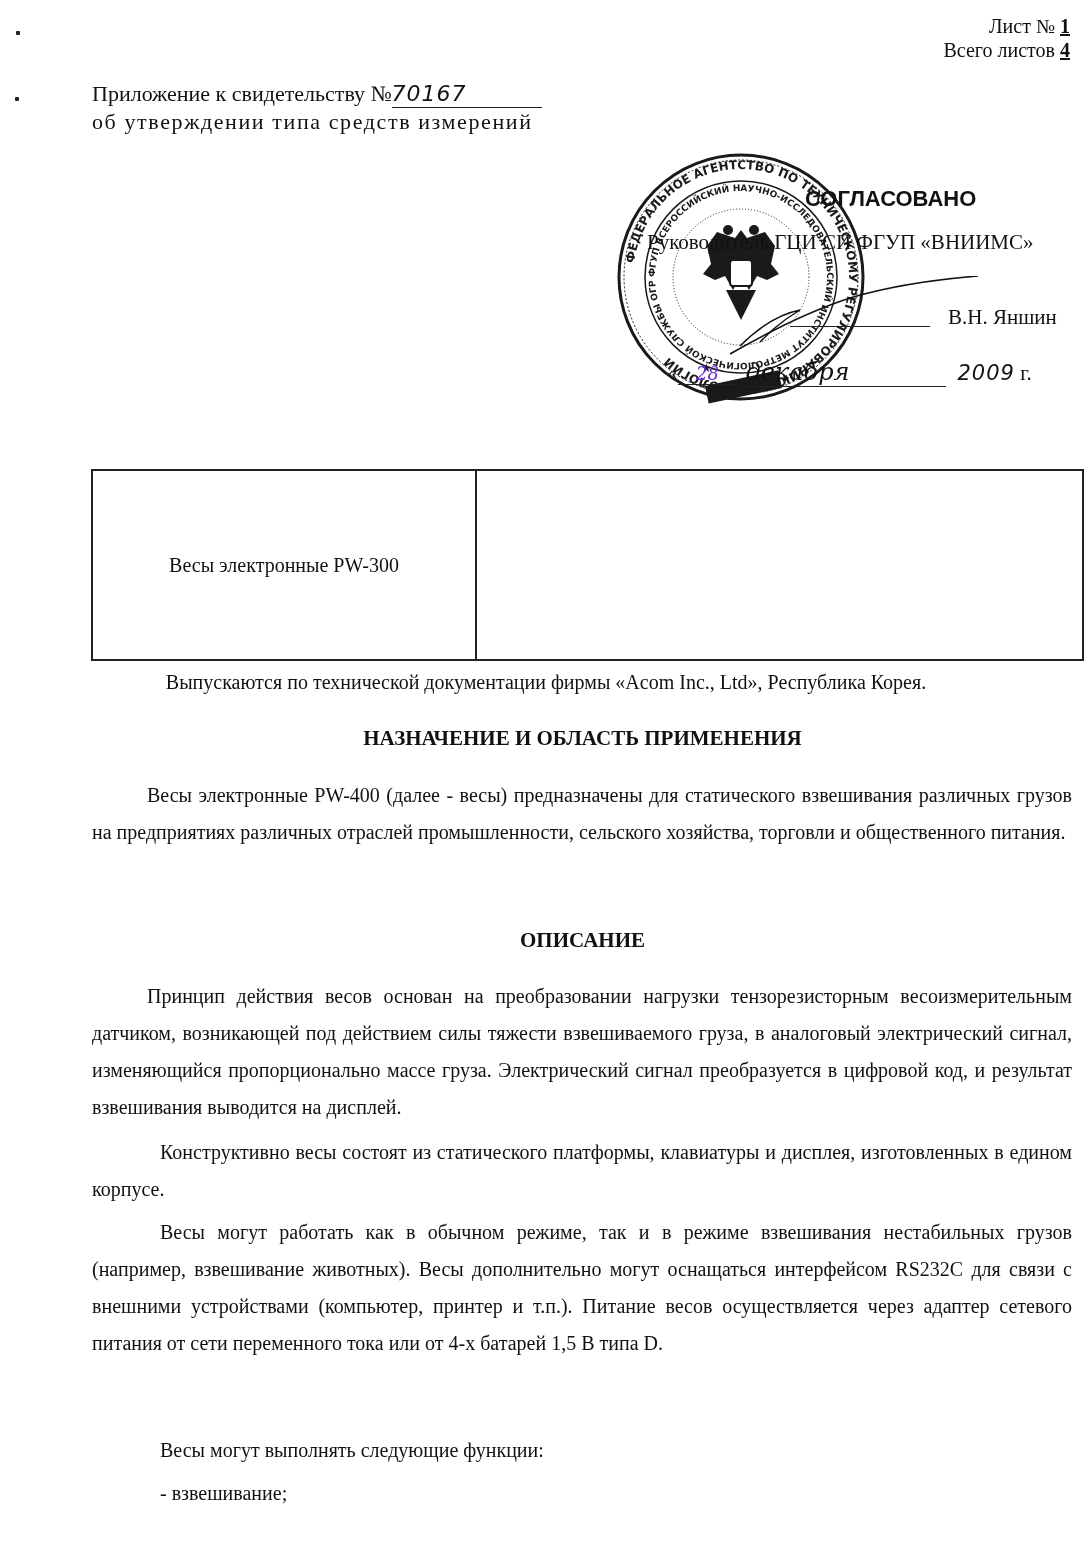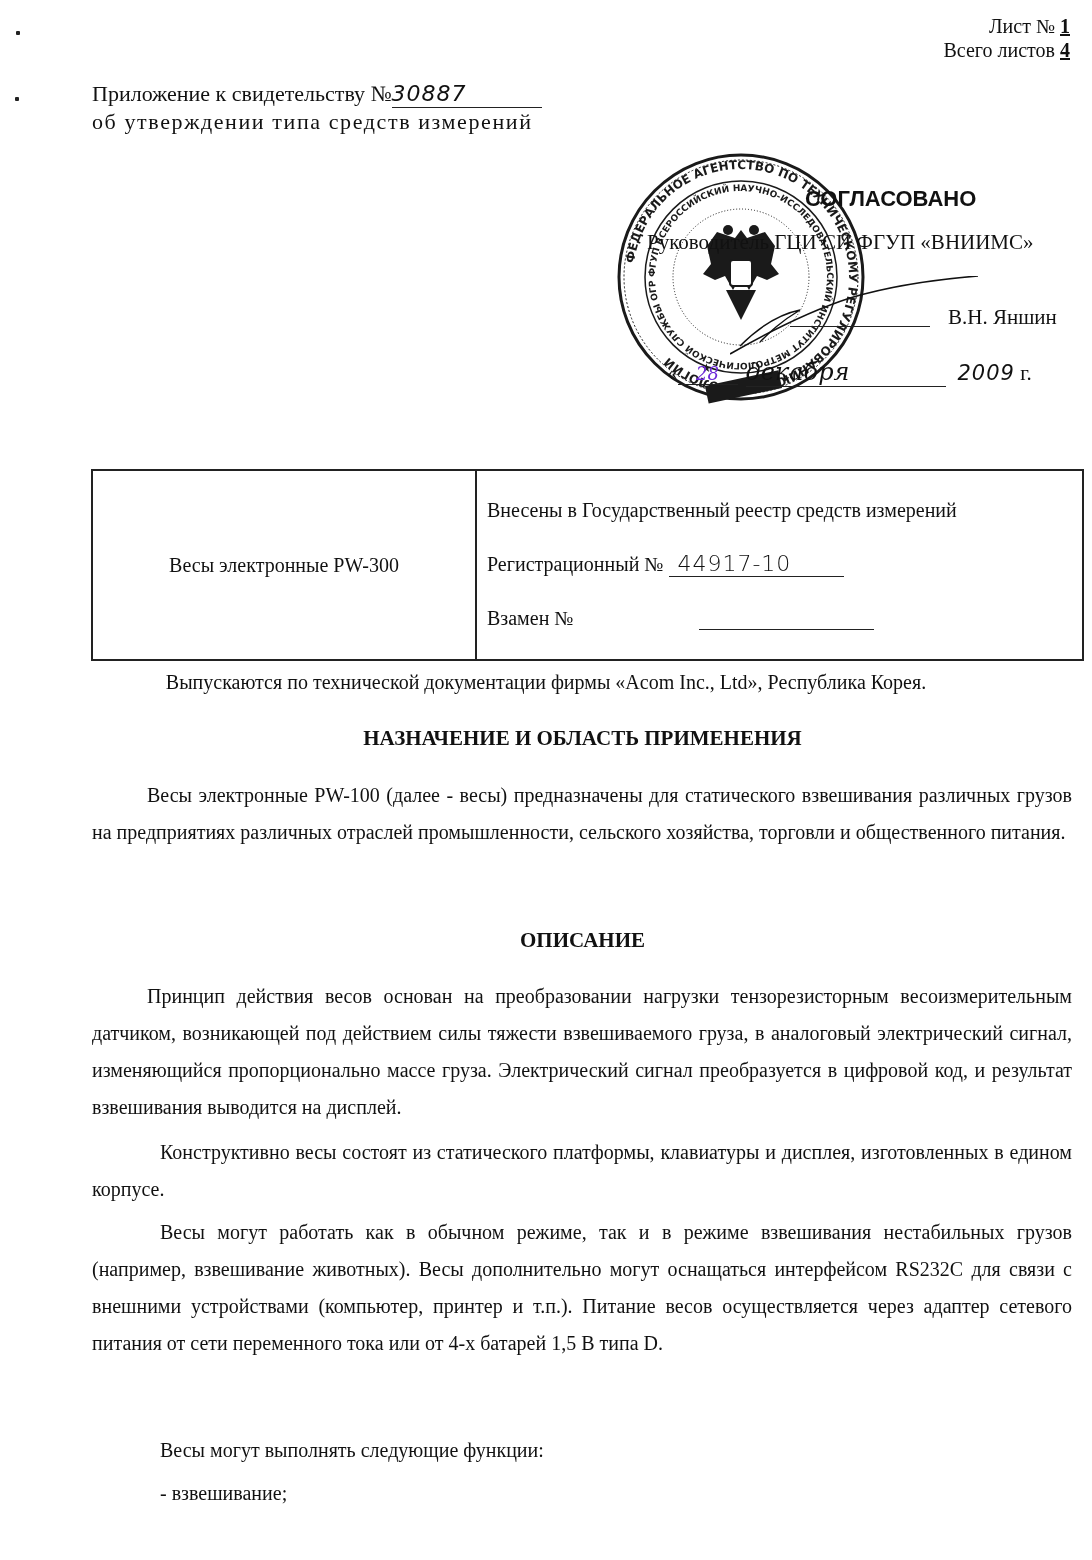--- a/index.html
+++ b/index.html
@@ -50,21 +50,21 @@
     <u>1</u>
   </div>
   <div>
     <span>Всего листов</span>
     <u>4</u>
   </div>
 </div>
 
 <div class="abs appendix">
   <div>
-    <span>Приложение к свидетельству №</span><span class="uline hand" style="width:150px;">30887</span>
+    <span>Приложение к свидетельству №</span><span class="uline hand" style="width:150px;">70167</span>
   </div>
   <div class="l2">об утверждении типа средств измерений</div>
 </div>
 
 <svg class="abs stamp" viewBox="0 0 250 255">
   <defs>
     <path id="outerArc" d="M125,127 m-108,0 a108,108 0 1,1 216,0 a108,108 0 1,1 -216,0"></path>
     <path id="innerArc" d="M125,127 m-86,0 a86,86 0 1,1 172,0 a86,86 0 1,1 -172,0"></path>
   </defs>
   <circle cx="125" cy="127" r="122" fill="none" stroke="#1a1a1a" stroke-width="3"></circle>
@@ -102,33 +102,25 @@
   <div class="approve-date">
     <span>«</span><span class="date-day">28</span><span class="date-month">декабря</span><span class="date-year hand">2009</span>
     <span>г.</span>
   </div>
 </div>
 
 <div class="abs reg-table">
   <div class="reg-left">
     <span>Весы электронные PW-300</span>
   </div>
-  <div class="reg-right">
-    <div class="row" style="top:28px;">Внесены в Государственный реестр средств измерений</div>
-    <div class="row" style="top:80px;">
-      <span>Регистрационный №</span><span class="reg-num">44917-10</span>
-    </div>
-    <div class="row" style="top:136px;">Взамен №</div>
-    <div class="reg-blank"></div>
-  </div>
 </div>
 
 <div class="abs manuf">Выпускаются по технической документации фирмы «Acom Inc., Ltd», Республика Корея.</div>
 
 <div class="abs heading" style="top:726px;">НАЗНАЧЕНИЕ И ОБЛАСТЬ ПРИМЕНЕНИЯ</div>
-<div class="abs para indent" style="top:777px;">Весы электронные PW-100 (далее - весы) предназначены для статического взвешивания различных грузов на предприятиях различных отраслей промышленности, сельского хозяйства, торговли и общественного питания.</div>
+<div class="abs para indent" style="top:777px;">Весы электронные PW-400 (далее - весы) предназначены для статического взвешивания различных грузов на предприятиях различных отраслей промышленности, сельского хозяйства, торговли и общественного питания.</div>
 
 <div class="abs heading" style="top:928px;">ОПИСАНИЕ</div>
 <div class="abs para indent" style="top:978px;">Принцип действия весов основан на преобразовании нагрузки тензорезисторным весоизмерительным датчиком, возникающей под действием силы тяжести взвешиваемого груза, в аналоговый электрический сигнал, изменяющийся пропорционально массе груза. Электрический сигнал преобразуется в цифровой код, и результат взвешивания выводится на дисплей.</div>
 <div class="abs para indent2" style="top:1134px;">Конструктивно весы состоят из статического платформы, клавиатуры и дисплея, изготовленных в едином корпусе.</div>
 <div class="abs para indent2" style="top:1214px;">Весы могут работать как в обычном режиме, так и в режиме взвешивания нестабильных грузов (например, взвешивание животных). Весы дополнительно могут оснащаться интерфейсом RS232C для связи с внешними устройствами (компьютер, принтер и т.п.). Питание весов осуществляется через адаптер сетевого питания от сети переменного тока или от 4-х батарей 1,5 В типа D.</div>
 <div class="abs list" style="top:1432px;text-align:center;">Весы могут выполнять следующие функции:</div>
 <div class="abs list" style="top:1475px;">- взвешивание;</div>
 
 </body></html>

